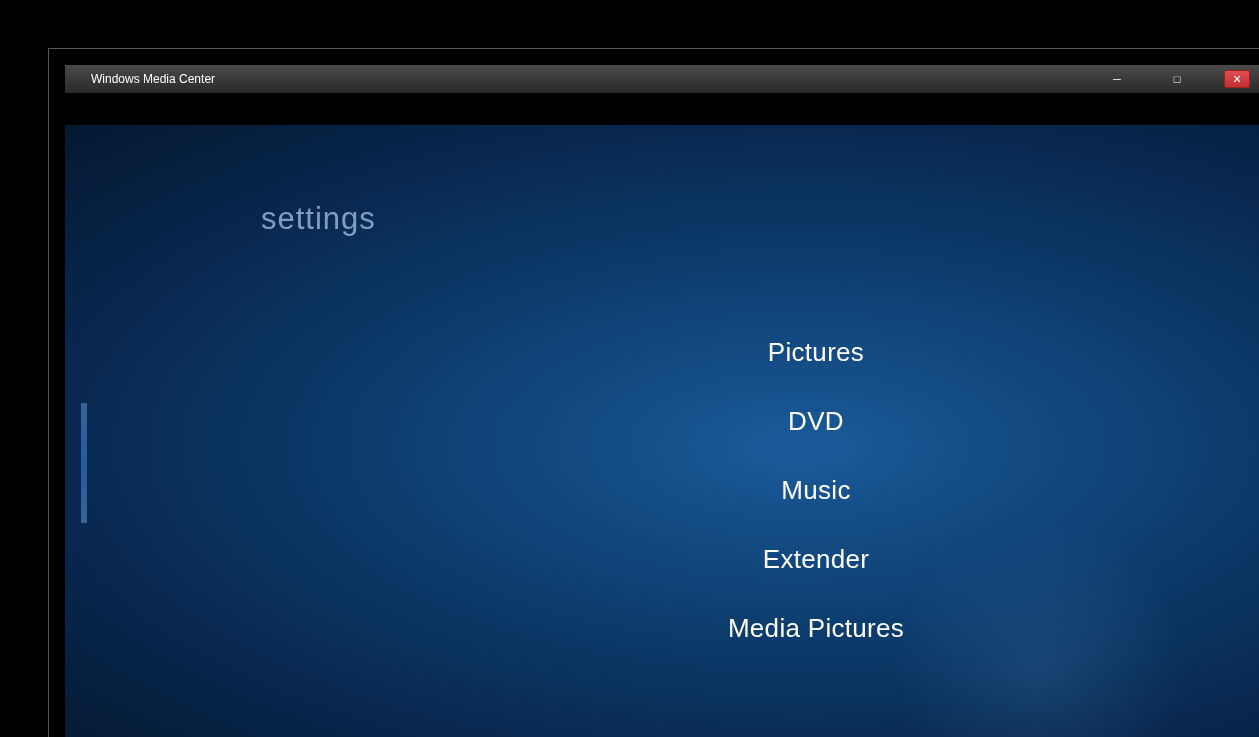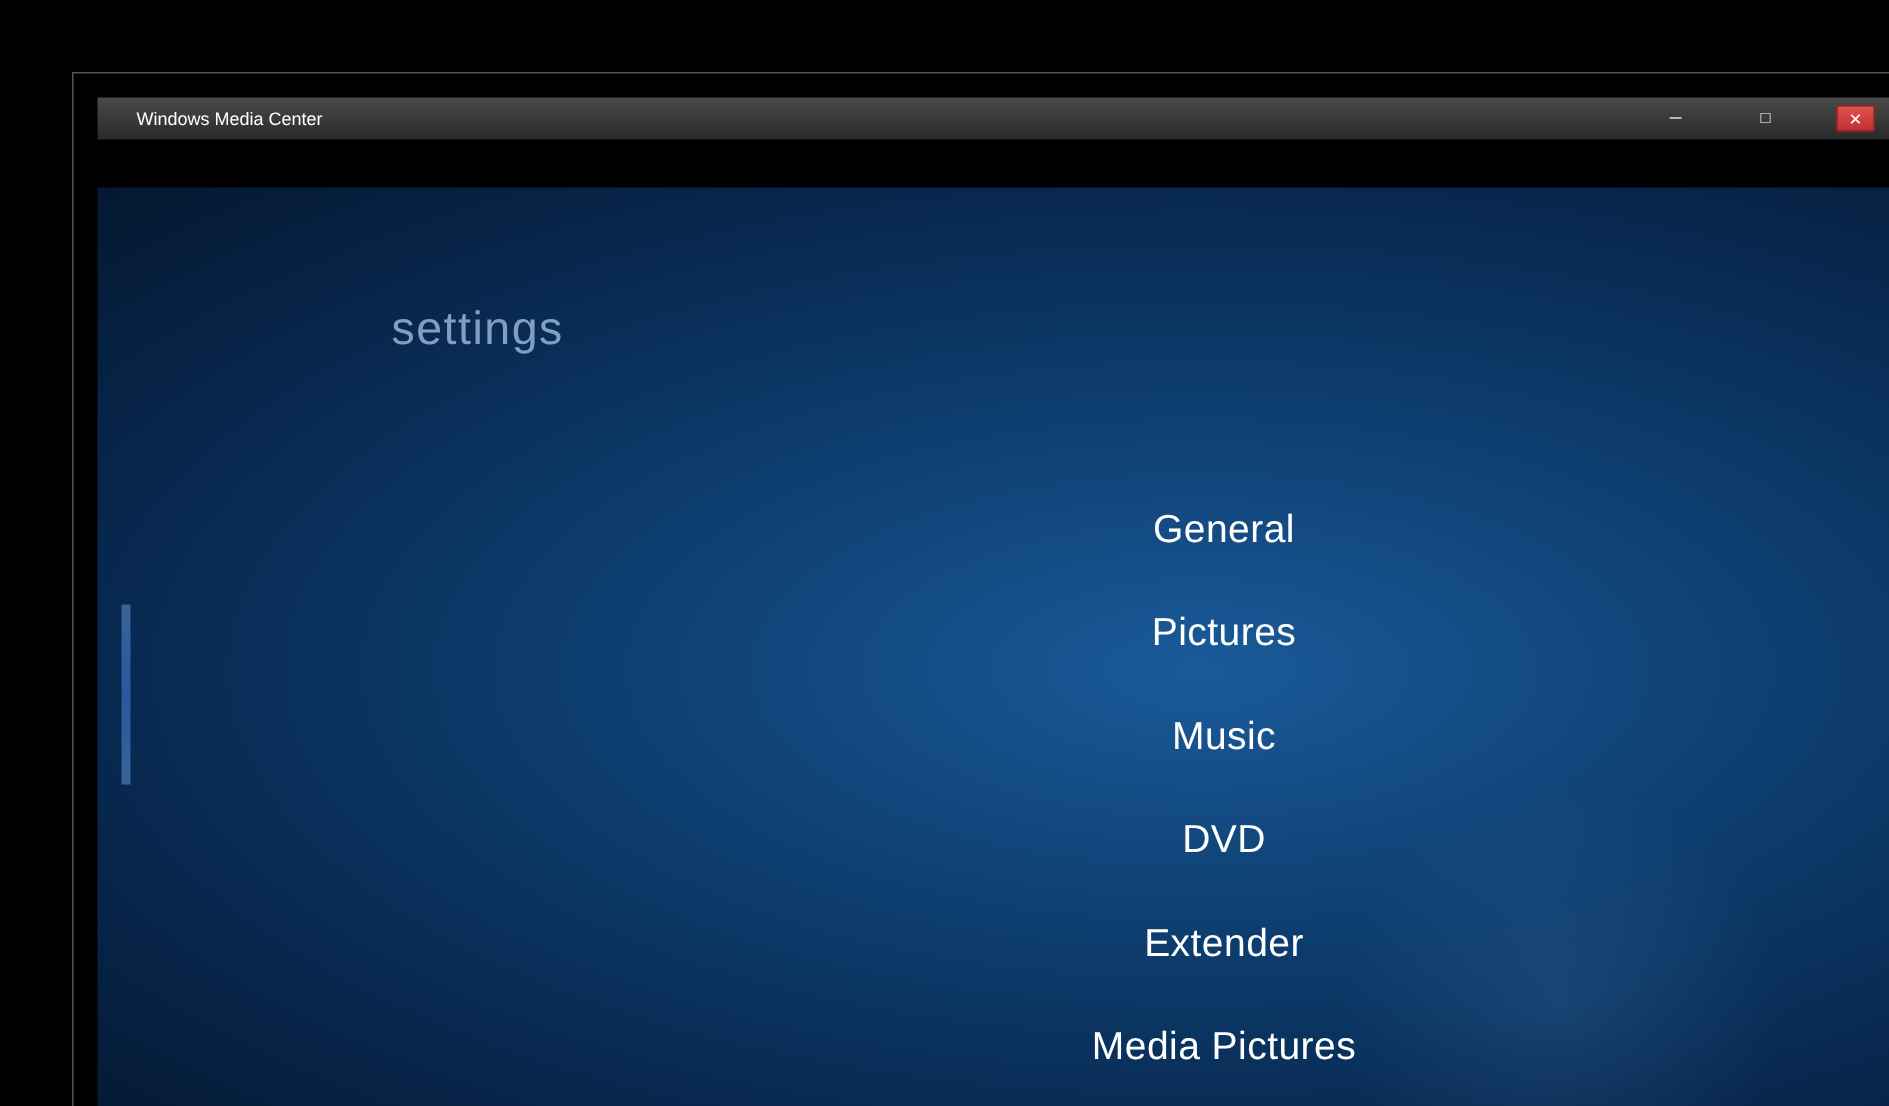--- a/index.html
+++ b/index.html
@@ -137,21 +137,20 @@
       <div class="titlebar-btn close">✕</div>
     </div>
   </div>
 
   <div class="main-content">
     <div class="left-accent"></div>
 
     <div class="settings-title">settings</div>
 
     <div class="menu-list">
-      <div class="menu-item">General</div>
       <div class="menu-item">Pictures</div>
+      <div class="menu-item">DVD</div>
       <div class="menu-item">Music</div>
-      <div class="menu-item">DVD</div>
       <div class="menu-item">Extender</div>
       <div class="menu-item">Media Pictures</div>
     </div>
   </div>
 </div>
 
 </body></html>

